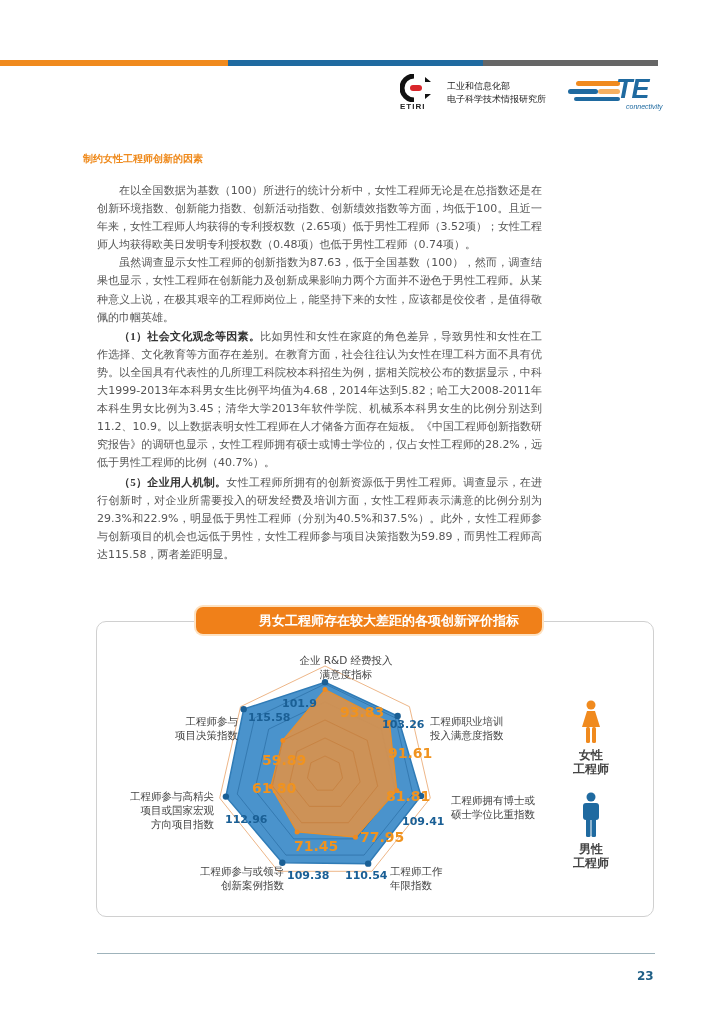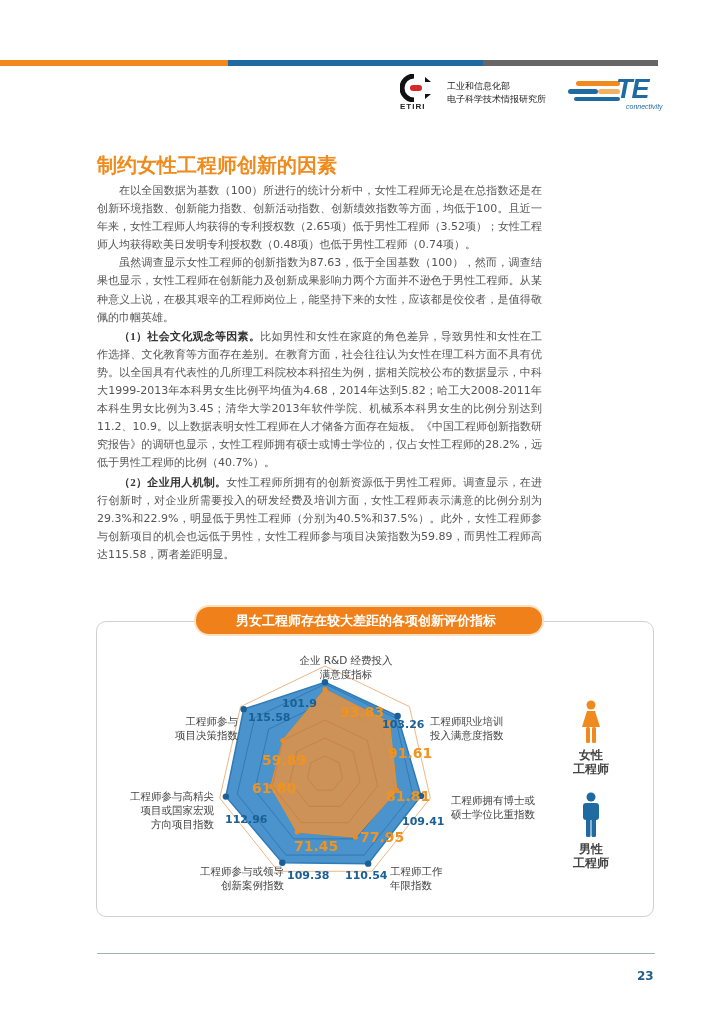--- a/index.html
+++ b/index.html
@@ -12,28 +12,28 @@
   .topbar .seg-gray { width: 175px; background: #666666; }
 
   .logo-etiri { position: absolute; top: 74px; left: 398px; width: 48px; height: 40px; }
   .etiri-mark { position: absolute; left: 2px; top: 0; width: 34px; height: 28px; }
   .etiri-word { position: absolute; left: 2px; top: 28px; font-size: 8px; font-weight: bold; letter-spacing: 1px; color: #222; font-family: "Liberation Sans", sans-serif; }
   .etiri-text { position: absolute; top: 80px; left: 447px; font-size: 9px; line-height: 13px; color: #222; }
   .logo-te { position: absolute; top: 74px; left: 568px; width: 90px; height: 40px; }
   .te-word { position: absolute; left: 48px; top: 0; font-size: 27px; font-weight: bold; font-style: italic; color: #1f6aa0; font-family: "Liberation Sans", sans-serif; letter-spacing: -1px; }
   .te-conn { position: absolute; left: 58px; top: 29px; font-size: 7px; font-style: italic; color: #1f6aa0; font-family: "Liberation Sans", sans-serif; }
 
-  .section-title { position: absolute; top: 152px; left: 97px; font-size: 20px; font-weight: bold; color: #ef8a1c; }
+  .section-title { position: absolute; top: 152px; left: 83px; font-size: 10px; font-weight: bold; color: #ef8a1c; }
 
   .body-text { position: absolute; top: 182px; left: 97px; width: 445px; font-size: 11px; line-height: 18.1px; color: #555; text-align: justify; }
   .body-text p { text-indent: 2em; }
   .body-text b { color: #333; font-family: Liberation Serif, serif; }
 
   .chart-box { position: absolute; top: 621px; left: 96px; width: 558px; height: 296px; border: 1.5px solid #d0d0d0; border-radius: 10px; }
-  .chart-header { position: absolute; top: 607px; left: 196px; width: 346px; height: 27px; background: #f08019; border-radius: 13px; color: #fff; font-size: 13px; font-weight: bold; line-height: 27px; box-shadow: 0 0 0 2px #fde2c2; padding-left: 40px; }
+  .chart-header { position: absolute; top: 607px; left: 196px; width: 346px; height: 27px; background: #f08019; border-radius: 7px; color: #fff; font-size: 13px; font-weight: bold; text-align: center; line-height: 27px; box-shadow: 0 0 0 2px #fde2c2; padding-left: 40px; }
 
   .radar { position: absolute; top: 621px; left: 96px; width: 558px; height: 296px; }
   .axis-label { position: absolute; font-size: 10.5px; line-height: 14px; color: #444; }
   .val-male { position: absolute; font-size: 11px; font-weight: bold; color: #1a5f95; }
   .val-female { position: absolute; font-size: 14px; font-weight: bold; color: #f0931f; }
 
   .legend { position: absolute; top: 700px; left: 566px; width: 50px; text-align: center; }
   .legend .lbl { font-size: 12px; line-height: 14px; color: #444; font-weight: bold; }
 
   .footer-rule { position: absolute; top: 953px; left: 97px; width: 558px; height: 1px; background: #9fb3bb; }
@@ -72,21 +72,21 @@
   <span class="te-word">TE</span>
   <span class="te-conn">connectivity</span>
 </div>
 
 <h1 class="section-title">制约女性工程师创新的因素</h1>
 
 <div class="body-text">
   <p><span>在以全国数据为基数（100）所进行的统计分析中，女性工程师无论是在总指数还是在创新环境指数、创新能力指数、创新活动指数、创新绩效指数等方面，均低于100。且近一年来，女性工程师人均获得的专利授权数（2.65项）低于男性工程师（3.52项）；女性工程师人均获得欧美日发明专利授权数（0.48项）也低于男性工程师（0.74项）。</span></p>
   <p><span>虽然调查显示女性工程师的创新指数为87.63，低于全国基数（100），然而，调查结果也显示，女性工程师在创新能力及创新成果影响力两个方面并不逊色于男性工程师。从某种意义上说，在极其艰辛的工程师岗位上，能坚持下来的女性，应该都是佼佼者，是值得敬佩的巾帼英雄。</span></p>
   <p><b>（1）社会文化观念等因素。</b><span>比如男性和女性在家庭的角色差异，导致男性和女性在工作选择、文化教育等方面存在差别。在教育方面，社会往往认为女性在理工科方面不具有优势。以全国具有代表性的几所理工科院校本科招生为例，据相关院校公布的数据显示，中科大1999-2013年本科男女生比例平均值为4.68，2014年达到5.82；哈工大2008-2011年本科生男女比例为3.45；清华大学2013年软件学院、机械系本科男女生的比例分别达到11.2、10.9。以上数据表明女性工程师在人才储备方面存在短板。《中国工程师创新指数研究报告》的调研也显示，女性工程师拥有硕士或博士学位的，仅占女性工程师的28.2%，远低于男性工程师的比例（40.7%）。</span></p>
-  <p><b>（2）企业用人机制。</b><span>女性工程师所拥有的创新资源低于男性工程师。调查显示，在进行创新时，对企业所需要投入的研发经费及培训方面，女性工程师表示满意的比例分别为29.3%和22.9%，明显低于男性工程师（分别为40.5%和37.5%）。此外，女性工程师参与创新项目的机会也远低于男性，女性工程师参与项目决策指数为59.89，而男性工程师高达115.58，两者差距明显。</span></p>
+  <p><b>（5）企业用人机制。</b><span>女性工程师所拥有的创新资源低于男性工程师。调查显示，在进行创新时，对企业所需要投入的研发经费及培训方面，女性工程师表示满意的比例分别为29.3%和22.9%，明显低于男性工程师（分别为40.5%和37.5%）。此外，女性工程师参与创新项目的机会也远低于男性，女性工程师参与项目决策指数为59.89，而男性工程师高达115.58，两者差距明显。</span></p>
 </div>
 
 <div class="chart-box"></div>
 <div class="chart-header">男女工程师存在较大差距的各项创新评价指标</div>
 
 <div class="radar">
   <svg id="radar-svg" width="558" height="296" style="position:absolute;left:0;top:0">
       <polygon points="229,45 313.43780010654723,85.66310139925679 334.29221451563694,177.03226086728196 275.8594438246963,250.30463773346128 182.14055617530374,250.30463773346128 123.70778548436304,177.03226086728196 144.56219989345277,85.66310139925679" fill="none" stroke="#e8a36a" stroke-width="0.8"></polygon>
       <polygon points="229,61.28999999999999 301.65872699168386,95.05659875406047 325.000176584632,174.91141384574433 272.1653576698494,242.63378879214008 186.28761695378935,241.69317729404995 129.88492873594708,175.62236822973475 147.6723255307106,88.14334383105083" fill="#4a93cc" stroke="#2f7bb6" stroke-width="1.5"></polygon>
       <polygon points="229,135 243.07296668442453,141.7771835665428 246.54870241927284,157.00537681121367 236.80990730411605,169.21743962224355 221.19009269588395,169.21743962224355 211.45129758072716,157.00537681121367 214.92703331557547,141.7771835665428" fill="none" stroke="#2b6ea5" stroke-width="0.7"></polygon>

